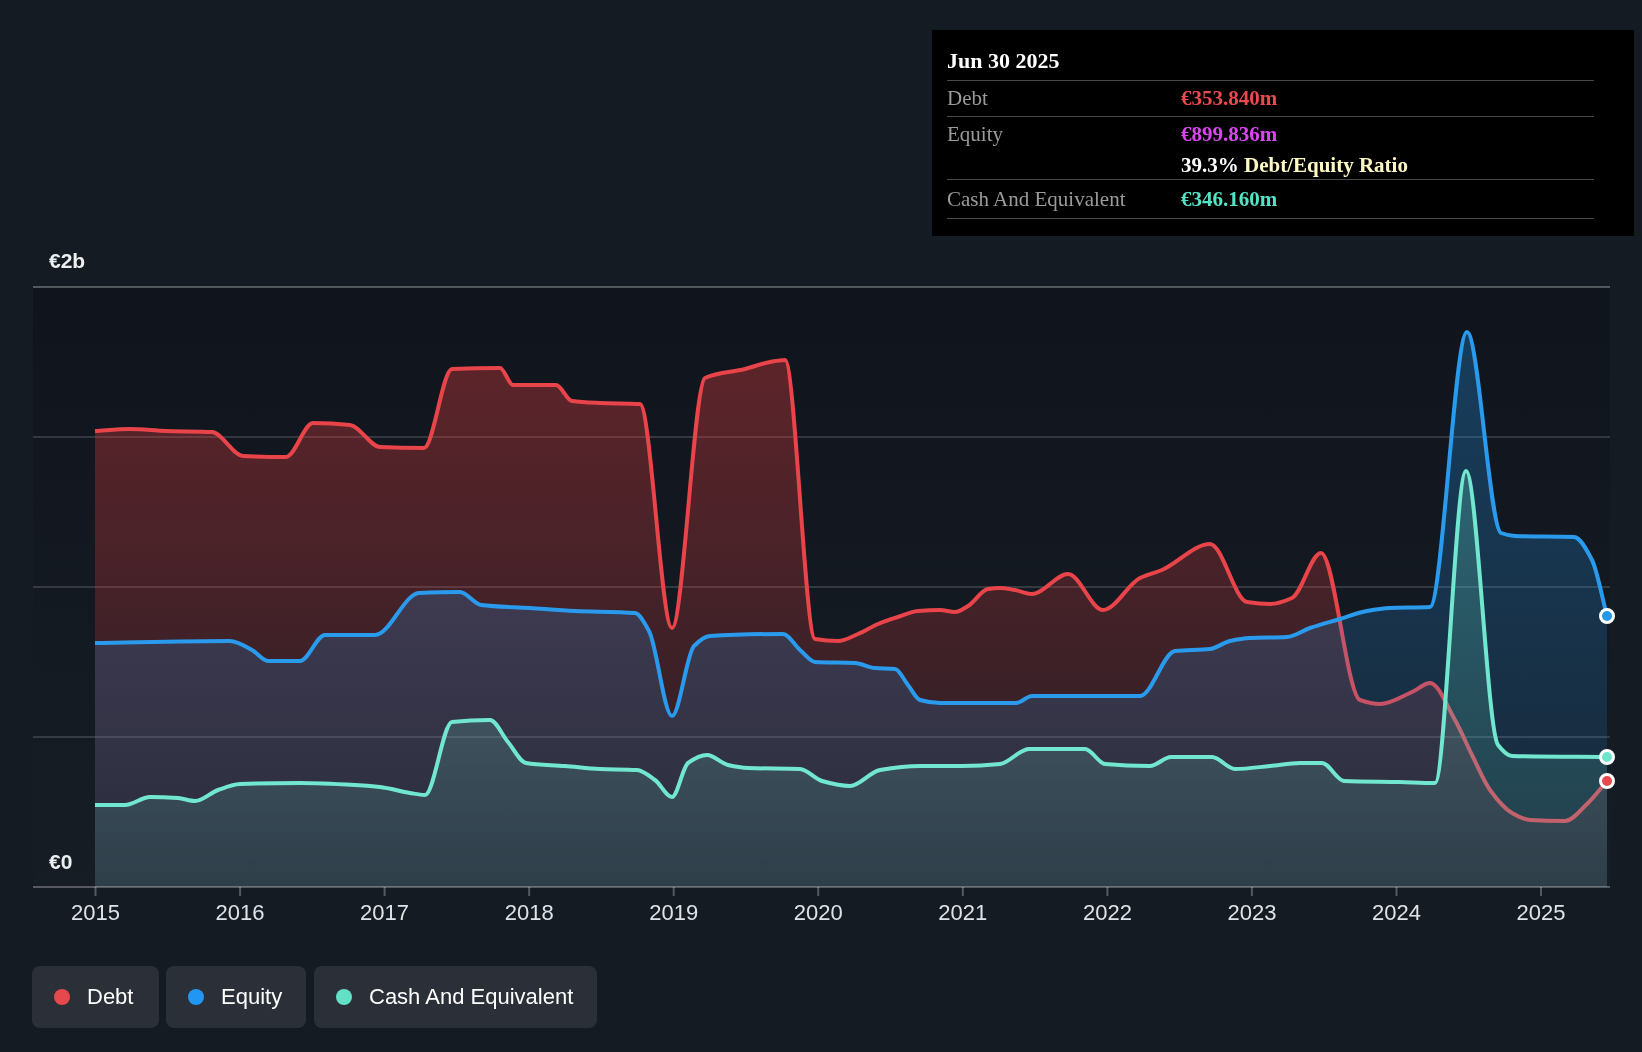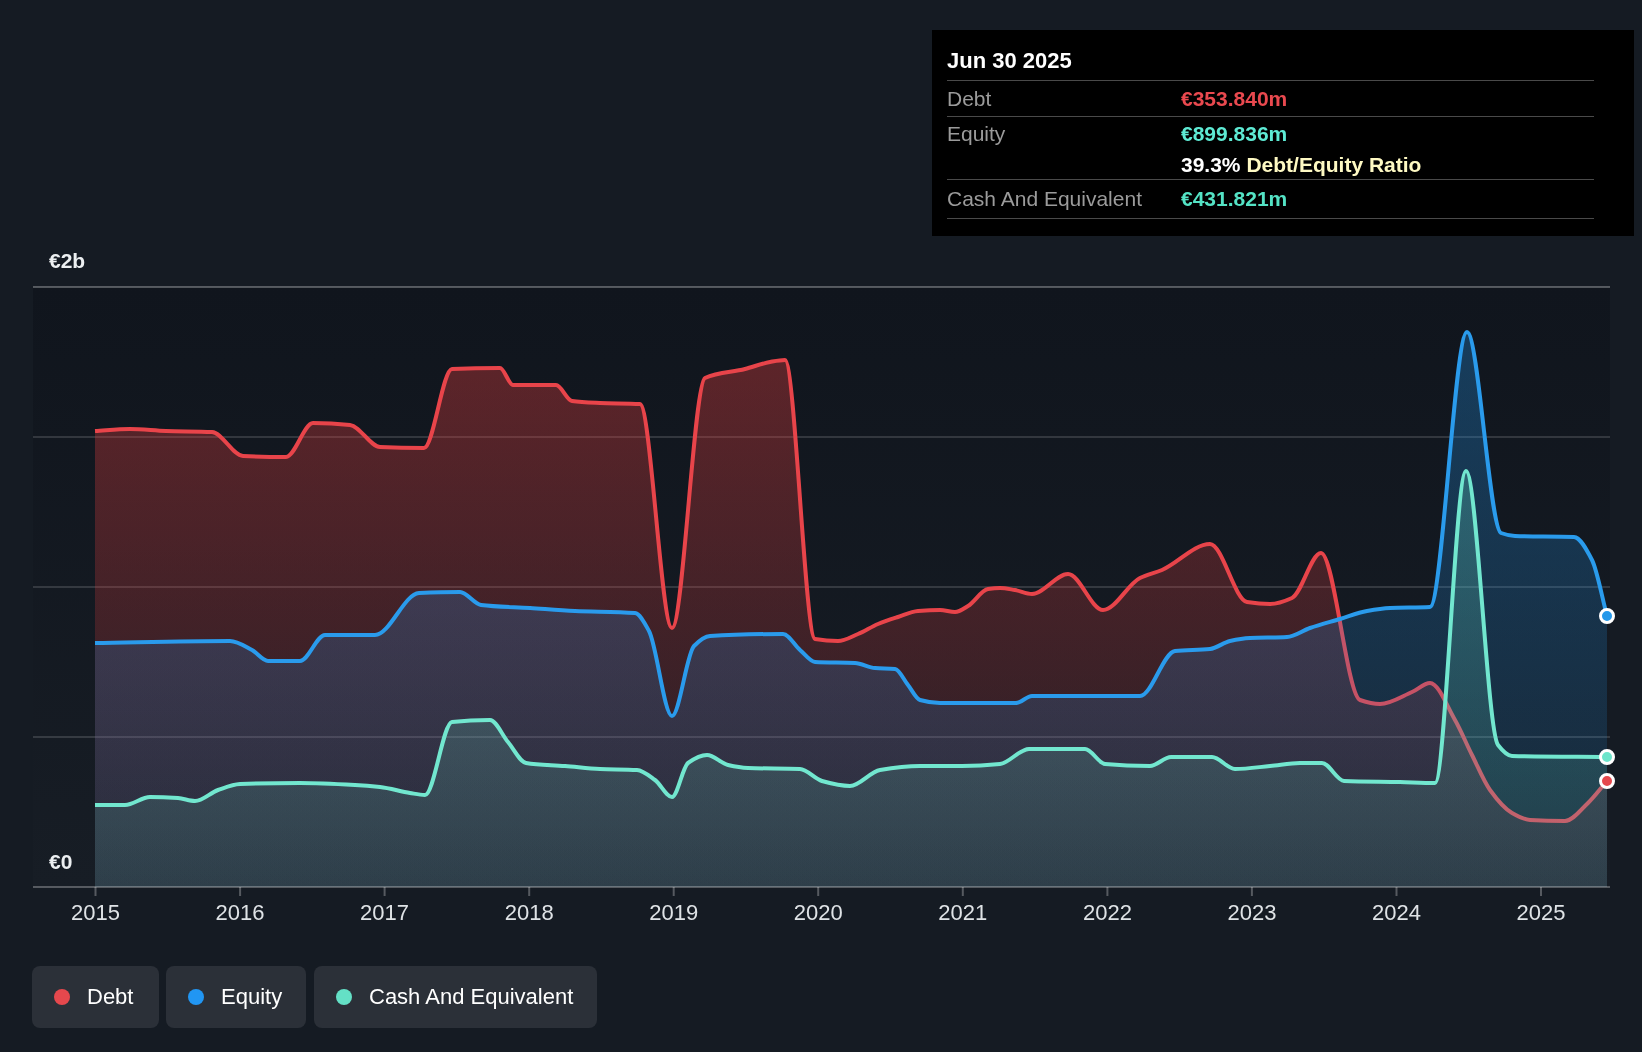--- a/index.html
+++ b/index.html
@@ -1,19 +1,19 @@
 <!DOCTYPE html>
 <html><head><meta charset="utf-8"><style>
 html,body{margin:0;padding:0;width:1642px;height:1052px;background:#151b23;overflow:hidden;
 font-family:"Liberation Sans",sans-serif;}
 .abs{position:absolute;}
 .xl{font:400 22px "Liberation Sans",sans-serif;fill:#dfe3e6;}
 .yl{font:700 21px "Liberation Sans",sans-serif;fill:#eceff1;}
 #tip{position:absolute;left:932px;top:30px;width:702px;height:206px;background:#000;box-sizing:border-box;padding:0 0 0 15px;}
-#tip .trow{display:flex;align-items:center;border-bottom:1px solid #4a4a4a;margin-right:40px;box-sizing:border-box;position:relative;}
+#tip .trow{display:flex;align-items:center;border-bottom:1px solid #4a4a4a;margin-right:40px;box-sizing:border-box;position:relative;font-family:Liberation Serif, serif;}
 #tip .lab{color:#9b9b9b;font-size:21px;font-weight:400;}
 #tip .val{position:absolute;left:234px;font-weight:700;font-size:21px;}
 .chip{position:absolute;top:966px;height:62px;background:#2b3038;border-radius:8px;display:flex;align-items:center;color:#fff;font-size:22px;}
 .dot{width:16px;height:16px;border-radius:50%;margin:0 17px 0 22px;flex:0 0 auto;}
 </style></head><body>
 <svg class="abs" style="left:0;top:0" width="1642" height="1052" viewBox="0 0 1642 1052">
 <defs>
 <linearGradient id="pg" x1="0" y1="287" x2="0" y2="887" gradientUnits="userSpaceOnUse">
 <stop offset="0" stop-color="#10151d"></stop>
         <stop offset="1" stop-color="#171d25"></stop>
@@ -73,24 +73,24 @@
     <text x="1541.0" y="920" text-anchor="middle" class="xl">2025</text>
 </svg>
 <div id="tip">
 <div class="trow" style="height:51px;font-size:22px;font-weight:700;color:#fff;padding-top:11px;">Jun 30 2025</div>
 <div class="trow" style="height:36px;">
       <span class="lab">Debt</span>
       <span class="val" style="color:#e9494f">€353.840m</span>
     </div>
 <div class="trow" style="height:34px;border-bottom:none;">
       <span class="lab">Equity</span>
-      <span class="val" style="color:#5eead4">€899.836m</span>
+      <span class="val" style="color:#d946ef">€899.836m</span>
     </div>
 <div class="trow" style="height:29px;">
       <span class="val" style="color:#fff;font-size:21px;">39.3% <span style="color:#fef9c3;">Debt/Equity Ratio</span></span>
     </div>
 <div class="trow" style="height:39px;">
       <span class="lab">Cash And Equivalent</span>
-      <span class="val" style="color:#54e3c5">€431.821m</span>
+      <span class="val" style="color:#54e3c5">€346.160m</span>
     </div>
 </div>
 <div class="chip" style="left:32px;width:127px;"><span class="dot" style="background:#e5484d"></span>Debt</div>
 <div class="chip" style="left:166px;width:140px;"><span class="dot" style="background:#2196f3"></span>Equity</div>
 <div class="chip" style="left:314px;width:283px;"><span class="dot" style="background:#64e0c6"></span>Cash And Equivalent</div>
 </body></html>

